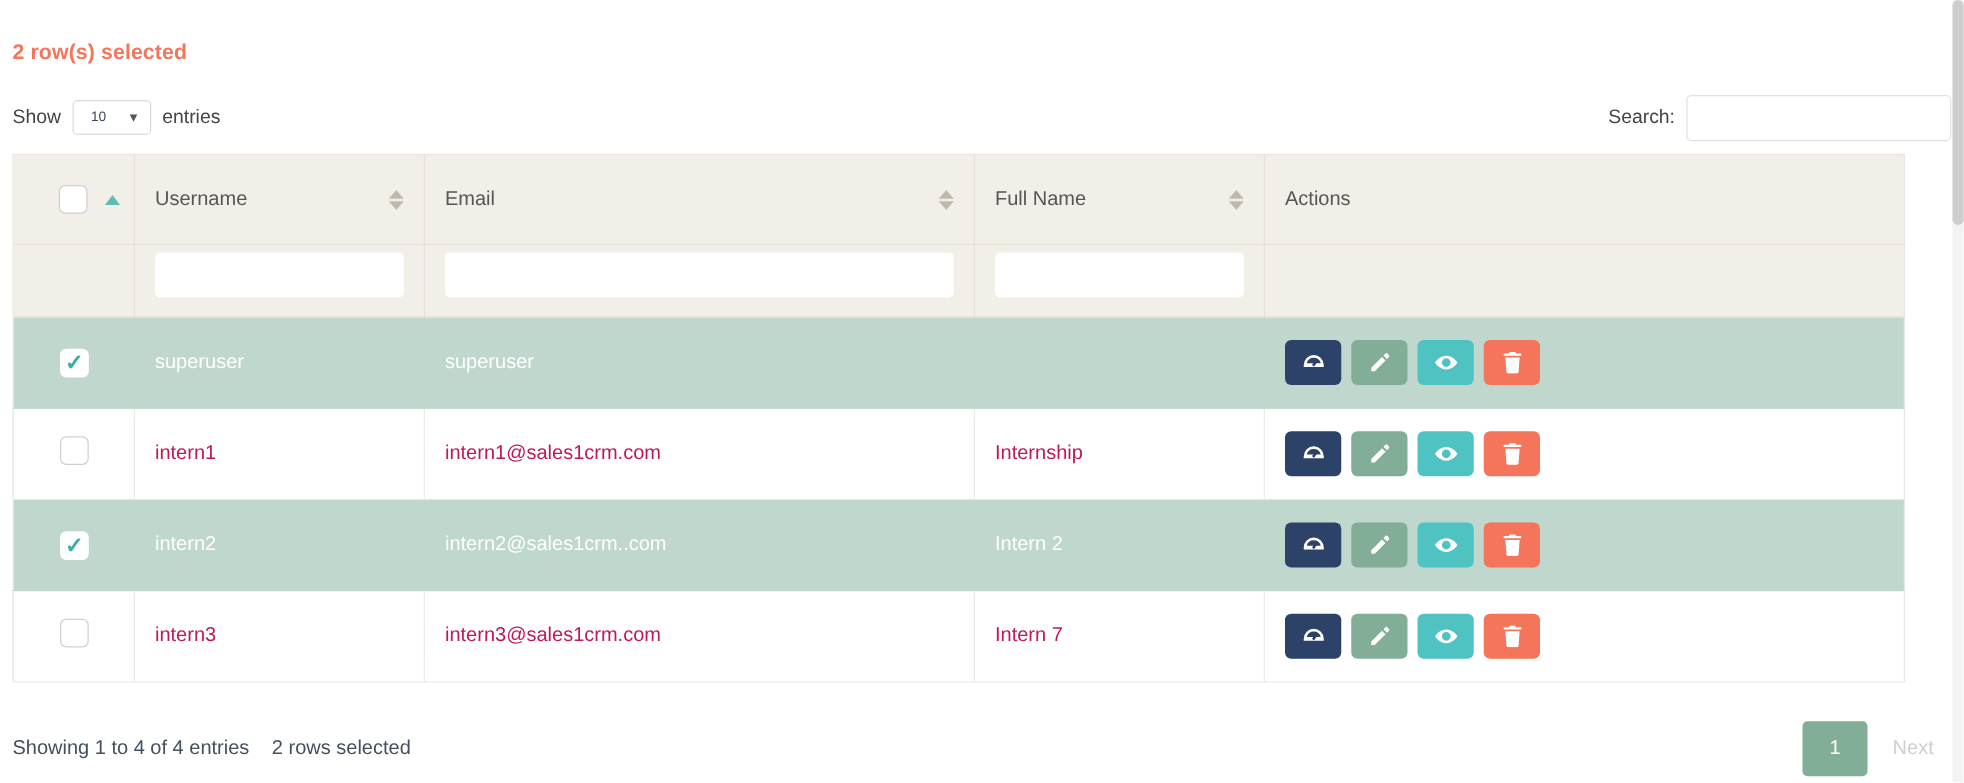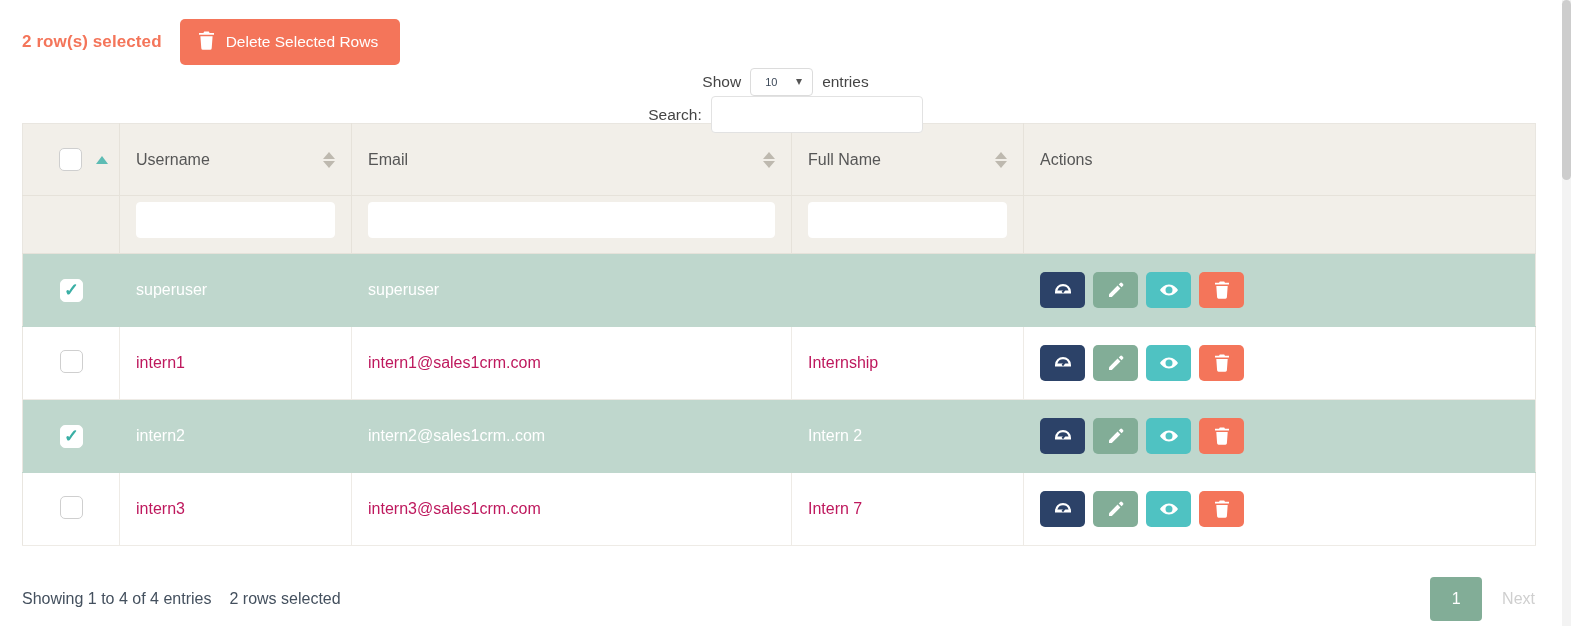--- a/index.html
+++ b/index.html
@@ -8,21 +8,21 @@
     width: 1571px; height: 626px;
     background: #ffffff;
     font-family: "Liberation Sans", sans-serif;
     color: #3c4858;
     overflow: hidden;
   }
   .page {
     position: relative;
     width: 1571px; height: 626px;
     background: #ffffff;
-    padding: 0 22px;
+    padding: 0 10px;
   }
 
   
   .bulk-bar {
     display: flex;
     align-items: center;
     gap: 18px;
     height: 68px;
     padding-top: 16px;
   }
@@ -47,21 +47,20 @@
     line-height: 1;
   }
   .btn-delete-selected .label { font-weight: normal; }
 
   
   .controls {
     display: flex;
     align-items: center;
     justify-content: space-between;
     height: 52px;
-    flex-direction: column;
   }
   .length-ctl, .search-ctl {
     display: flex;
     align-items: center;
     gap: 9px;
     font-size: 15.5px;
     color: #444;
   }
   .length-select {
     appearance: none;
@@ -284,29 +283,20 @@
     border-radius: 5px;
   }
 </style>
 </head>
 <body>
 
 <div class="page">
 
   <div class="bulk-bar">
     <span class="bulk-count">2 row(s) selected</span>
-    <button class="btn-delete-selected">
-      <span class="ico">
-        <svg width="17" height="19" viewBox="0 0 17 19" fill="#ffffff" aria-hidden="true">
-          <path d="M6.2 0.6h4.6l.8 1.3H16v1.9H1V1.9h4.4l.8-1.3z"></path>
-          <path d="M2.4 5.2h12.2l-.9 12.1a1.6 1.6 0 0 1-1.6 1.5H4.9a1.6 1.6 0 0 1-1.6-1.5L2.4 5.2z"></path>
-        </svg>
-      </span>
-      <span class="label">Delete Selected Rows</span>
-    </button>
   </div>
 
   <div class="controls">
     <div class="length-ctl">
       <span>Show</span>
       <span class="select-wrap">
         <select class="length-select">
           <option>10</option>
         </select>
         <span class="chev">▾</span>

